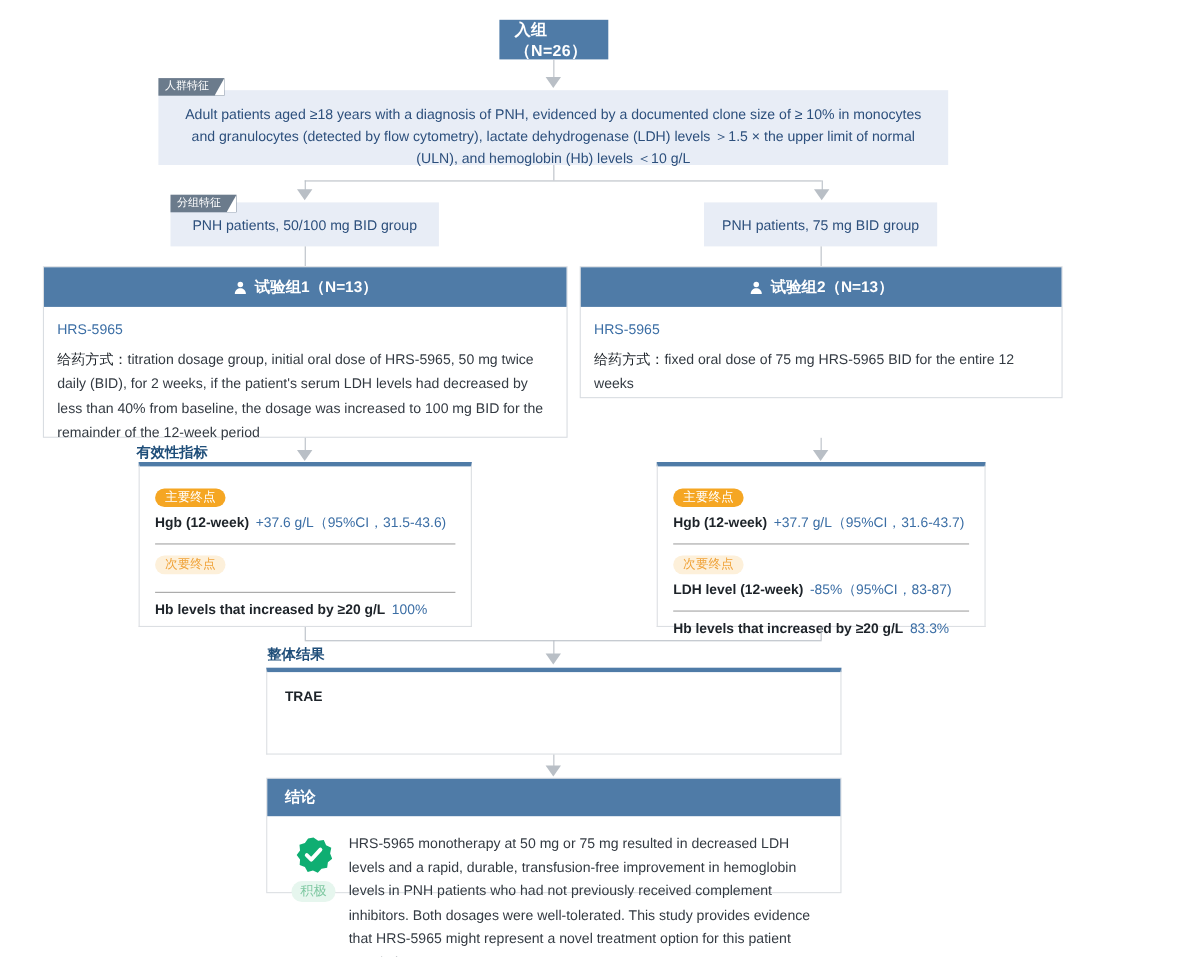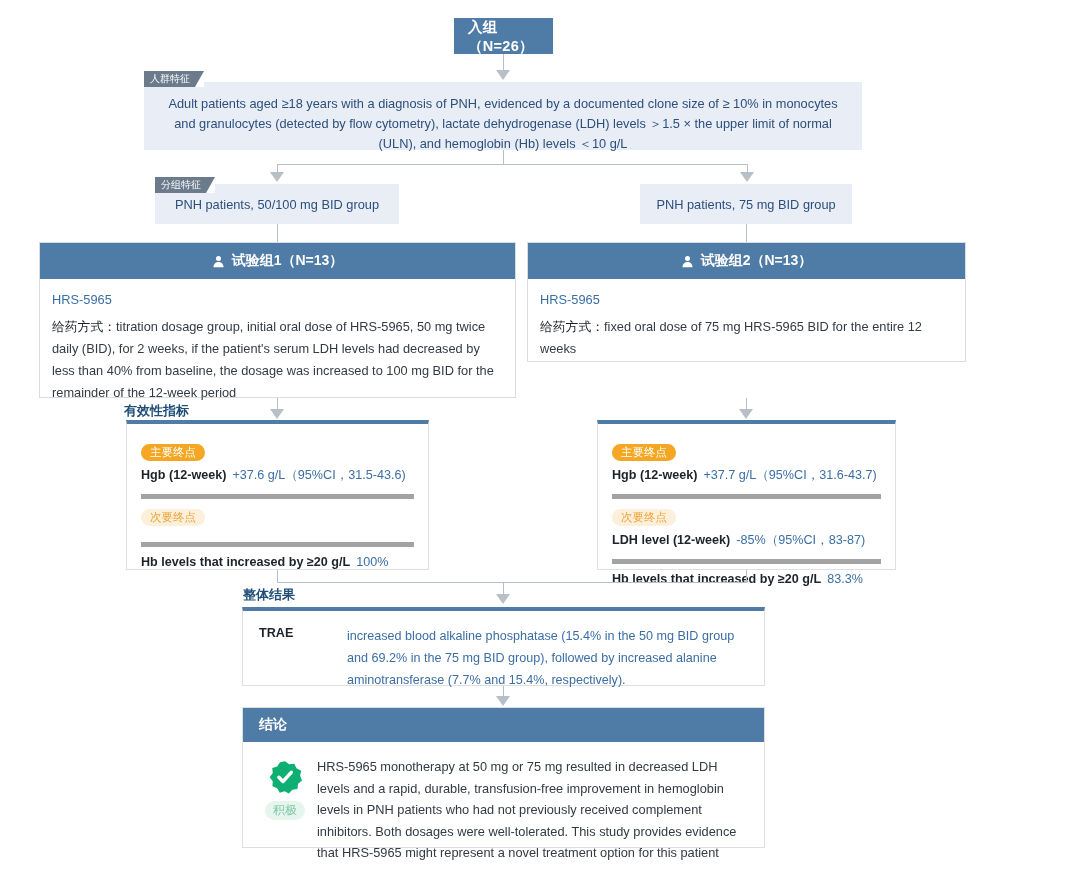--- a/index.html
+++ b/index.html
@@ -133,21 +133,21 @@
 
   
   .endp {
     position: absolute;
     background: #ffffff;
     border: 1px solid #dcdfe3;
     border-top: 4px solid #4f7ba7;
   }
   .endp-inner { padding: 10px 14px 4px; }
   .endp-row { padding: 8px 0 10px; }
-  .endp-row + .endp-row { border-top: 5px solid #a3a3a3; }
+  .endp-row + .endp-row { border-top: 1px solid #a3a3a3; }
   .badge {
     display: inline-block;
     font-size: 11.5px;
     line-height: 17px;
     padding: 0 9px;
     border-radius: 9px;
     margin-bottom: 6px;
   }
   .badge.primary { background: #f5a623; color: #ffffff; }
   .badge.secondary { background: #fdf0da; color: #f0a33a; }
@@ -340,27 +340,26 @@
   <div class="vline" style="left:277px; top:570px; height:12px;"></div>
   <div class="vline" style="left:746px; top:570px; height:12px;"></div>
   <div class="hline" style="left:277px; top:582px; width:470px;"></div>
   <div class="vline" style="left:503px; top:582px; height:15px;"></div>
   <div class="arrow-down" style="left:496px; top:594px;"></div>
 
   <div class="sec-title" style="left:243px; top:586px;">整体结果</div>
 
   <div class="trae" style="left:242px; top:607px; width:523px; height:79px;">
     <div class="trae-k">TRAE</div>
-    <div class="trae-v">increased blood alkaline phosphatase (15.4% in the 50 mg BID group and 69.2% in the 75 mg BID group), followed by increased alanine aminotransferase (7.7% and 15.4%, respectively).</div>
   </div>
 
   <div class="vline" style="left:503px; top:686px; height:12px;"></div>
   <div class="arrow-down" style="left:496px; top:696px;"></div>
 
-  <div class="concl" style="left:242px; top:707px; width:523px; height:141px;">
+  <div class="concl" style="left:242px; top:707px; width:523px; height:105px;">
     <div class="concl-head">
       <span>结论</span>
     </div>
     <div class="concl-body">
       <div class="concl-icon">
         <svg width="34" height="34" viewBox="0 0 40 40">
           <path d="M20 1.5 L25 5 L31 4.4 L33.5 9.8 L39 12.6 L37.8 18.6 L40 24.2 L35.4 28 L34.6 34 L28.6 35 L24.6 39.4 L19.4 36.8 L13.8 38.4 L10.8 33.2 L5.2 31 L5.6 25 L2 20.2 L5.6 15.4 L5 9.4 L10.8 7.6 L14.2 2.6 Z" fill="#0fae72"></path>
           <path d="M12.8 20.4 L17.6 25.2 L27.4 14.6" fill="none" stroke="#ffffff" stroke-width="4.2" stroke-linecap="round" stroke-linejoin="round"></path>
         </svg>
         <div class="concl-tag">积极</div>

